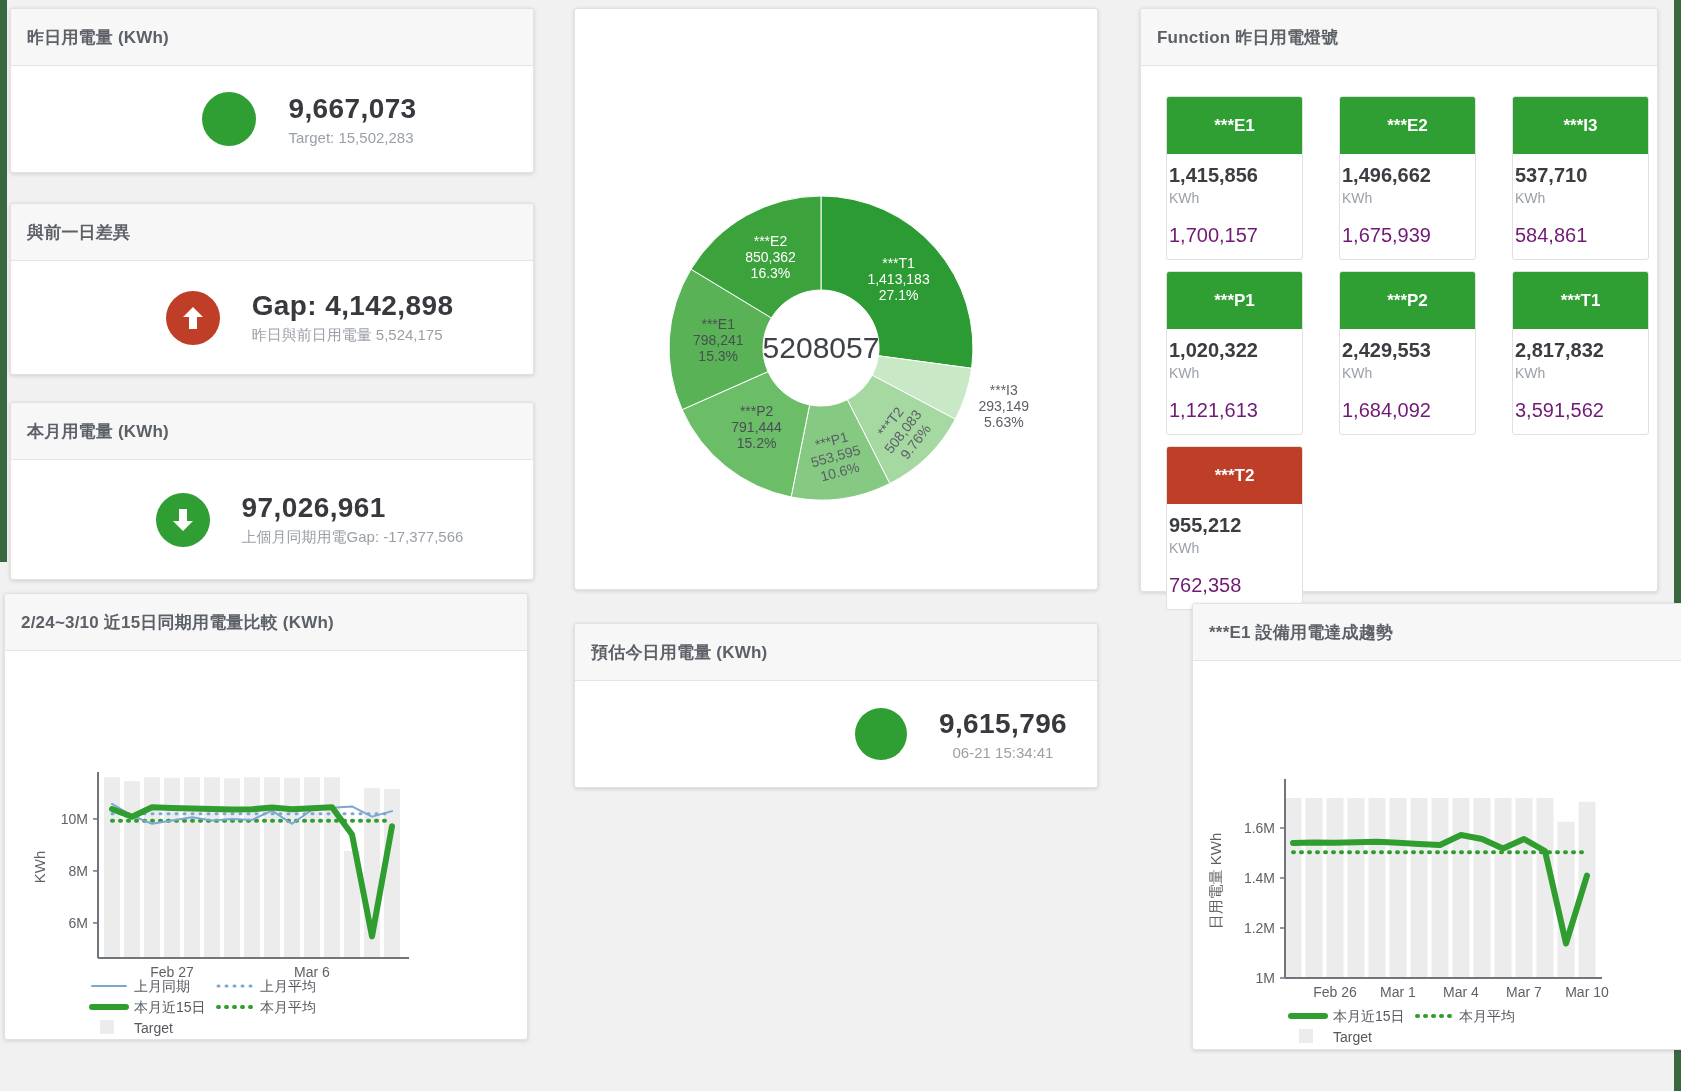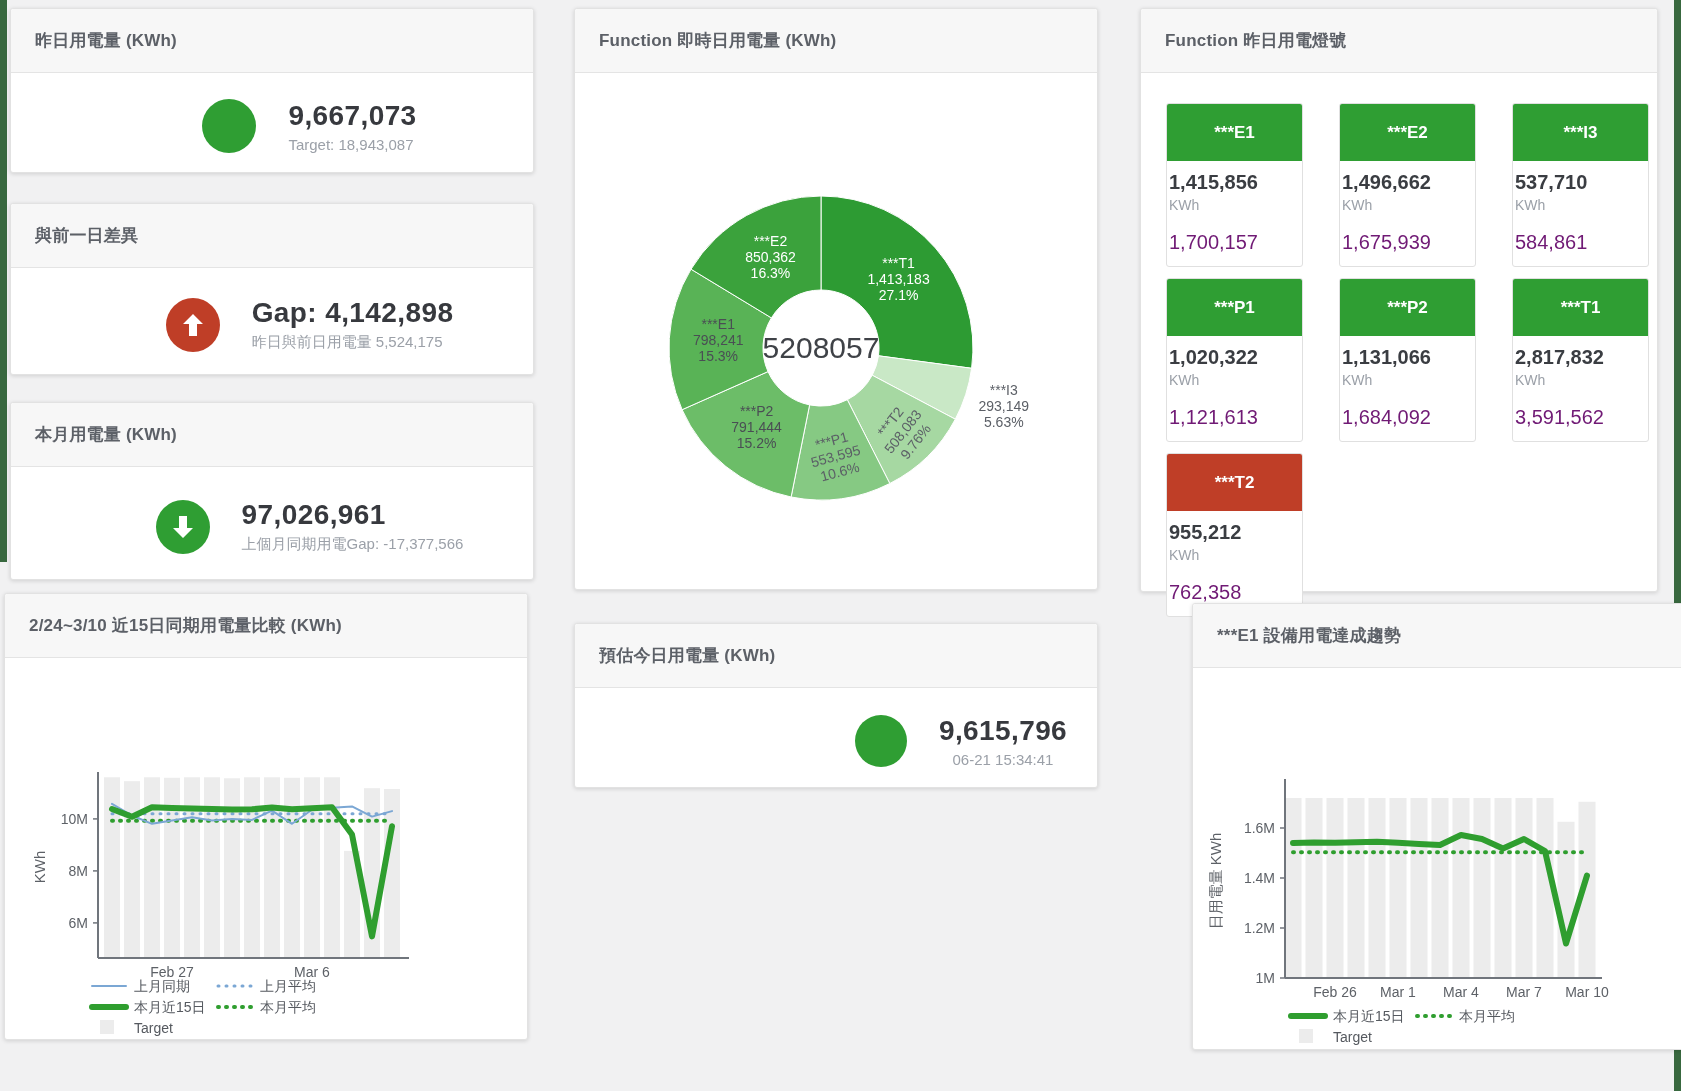--- a/index.html
+++ b/index.html
@@ -11,23 +11,23 @@
   }
   .edge-strip{position:absolute;background:#38683f}
   .edge-strip.left{left:0;top:0;width:7px;height:562px}
   .edge-strip.right{right:0;top:0;width:7px;height:1091px}
 
   .panel{
     position:absolute;background:#fff;border:1px solid #e2e2e2;border-radius:3px;
     box-shadow:0 1px 4px rgba(0,0,0,.14);box-sizing:border-box;
   }
   .panel > header{
-    height:64px;background:#f7f7f7;border-bottom:1px solid #e4e4e4;
+    height:57px;background:#f7f7f7;border-bottom:1px solid #e4e4e4;
     border-radius:3px 3px 0 0;display:flex;align-items:center;
-    padding:0 24px;box-sizing:border-box;
+    padding:0 16px;box-sizing:border-box;
   }
   .panel h2{margin:0;font-size:17px;font-weight:bold;color:#5c6067;letter-spacing:.2px;white-space:nowrap}
 
   #p-yesterday{left:10px;top:8px;width:524px;height:165px}
   #p-gap{left:10px;top:203px;width:524px;height:172px}
   #p-month{left:10px;top:402px;width:524px;height:178px}
   #p-compare{left:4px;top:593px;width:524px;height:447px}
   #p-donut{left:574px;top:8px;width:524px;height:582px}
   #p-estimate{left:574px;top:623px;width:524px;height:165px}
   #p-lights{left:1140px;top:8px;width:518px;height:584px}
@@ -65,21 +65,21 @@
 <div class="edge-strip right"></div>
 
 <section class="panel" id="p-yesterday">
   <header>
     <h2>昨日用電量 (KWh)</h2>
   </header>
   <div class="stat-body">
     <span class="circle" style="background: rgb(47, 158, 51);"></span>
     <div class="stat-text">
       <div class="stat-value">9,667,073</div>
-      <div class="stat-sub">Target: 18,943,087</div>
+      <div class="stat-sub">Target: 15,502,283</div>
     </div>
   </div>
 </section>
 
 <section class="panel" id="p-gap">
   <header>
     <h2>與前一日差異</h2>
   </header>
   <div class="stat-body">
     <span class="circle" style="background: rgb(191, 62, 39);">
@@ -163,23 +163,20 @@
         <text x="255" y="418" font-size="14" fill="#55595f">本月平均</text>
       </g>
       <g>
         <rect x="95" y="426" width="14" height="14" fill="#ececec"></rect>
         <text x="129" y="439" font-size="14" fill="#55595f">Target</text>
       </g>
     </svg>
 </section>
 
 <section class="panel" id="p-donut">
-  <header>
-    <h2>Function 即時日用電量 (KWh)</h2>
-  </header>
   <svg class="chart" id="svg-donut" width="524" height="525">
       <path d="M246.0,130.0 A152,152 0 0 1 396.6,302.3 L303.5,289.8 A58,58 0 0 0 246.0,224.0 Z" fill="#2d9b33" stroke="#ffffff" stroke-width="1"></path>
       <text x="323.5486794998808" y="202.21207845180106" text-anchor="middle" font-size="14" fill="#ffffff"><tspan x="323.5486794998808" dy="0">***T1</tspan><tspan x="323.5486794998808" dy="16">1,413,183</tspan><tspan x="323.5486794998808" dy="16">27.1%</tspan></text>
       <path d="M396.6,302.3 A152,152 0 0 1 380.3,353.2 L297.2,309.2 A58,58 0 0 0 303.5,289.8 Z" fill="#c9e8c6" stroke="#ffffff" stroke-width="1"></path>
       <text x="428.7922832544943" y="328.74505240961764" text-anchor="middle" font-size="14" fill="#5b5f66"><tspan x="428.7922832544943" dy="0">***I3</tspan><tspan x="428.7922832544943" dy="16">293,149</tspan><tspan x="428.7922832544943" dy="16">5.63%</tspan></text>
       <path d="M380.3,353.2 A152,152 0 0 1 314.8,417.5 L272.3,333.7 A58,58 0 0 0 297.2,309.2 Z" fill="#a6d8a2" stroke="#ffffff" stroke-width="1"></path>
       <text x="328.6952385205818" y="354.17539739154233" text-anchor="middle" font-size="14" fill="#5b5f66" transform="rotate(-52 328.6952385205818 366.17539739154233)"><tspan x="328.6952385205818" dy="0">***T2</tspan><tspan x="328.6952385205818" dy="16">508,083</tspan><tspan x="328.6952385205818" dy="16">9.76%</tspan></text>
       <path d="M314.8,417.5 A152,152 0 0 1 216.1,431.0 L234.6,338.9 A58,58 0 0 0 272.3,333.7 Z" fill="#86c983" stroke="#ffffff" stroke-width="1"></path>
       <text x="260.9253950610407" y="378.9827168970927" text-anchor="middle" font-size="14" fill="#5b5f66" transform="rotate(-15 260.9253950610407 390.9827168970927)"><tspan x="260.9253950610407" dy="0">***P1</tspan><tspan x="260.9253950610407" dy="16">553,595</tspan><tspan x="260.9253950610407" dy="16">10.6%</tspan></text>
       <path d="M216.1,431.0 A152,152 0 0 1 107.1,343.7 L193.0,305.6 A58,58 0 0 0 234.6,338.9 Z" fill="#6cbd68" stroke="#ffffff" stroke-width="1"></path>
@@ -238,21 +235,21 @@
         <div class="tile-head" style="background: rgb(47, 158, 51);">***P1</div>
         <div class="tile-body">
           <div class="tile-value">1,020,322</div>
           <div class="tile-unit">KWh</div>
           <div class="tile-target">1,121,613</div>
         </div>
       </div>
       <div class="tile">
         <div class="tile-head" style="background: rgb(47, 158, 51);">***P2</div>
         <div class="tile-body">
-          <div class="tile-value">1,131,066</div>
+          <div class="tile-value">2,429,553</div>
           <div class="tile-unit">KWh</div>
           <div class="tile-target">1,684,092</div>
         </div>
       </div>
       <div class="tile">
         <div class="tile-head" style="background: rgb(47, 158, 51);">***T1</div>
         <div class="tile-body">
           <div class="tile-value">2,817,832</div>
           <div class="tile-unit">KWh</div>
           <div class="tile-target">3,591,562</div>

